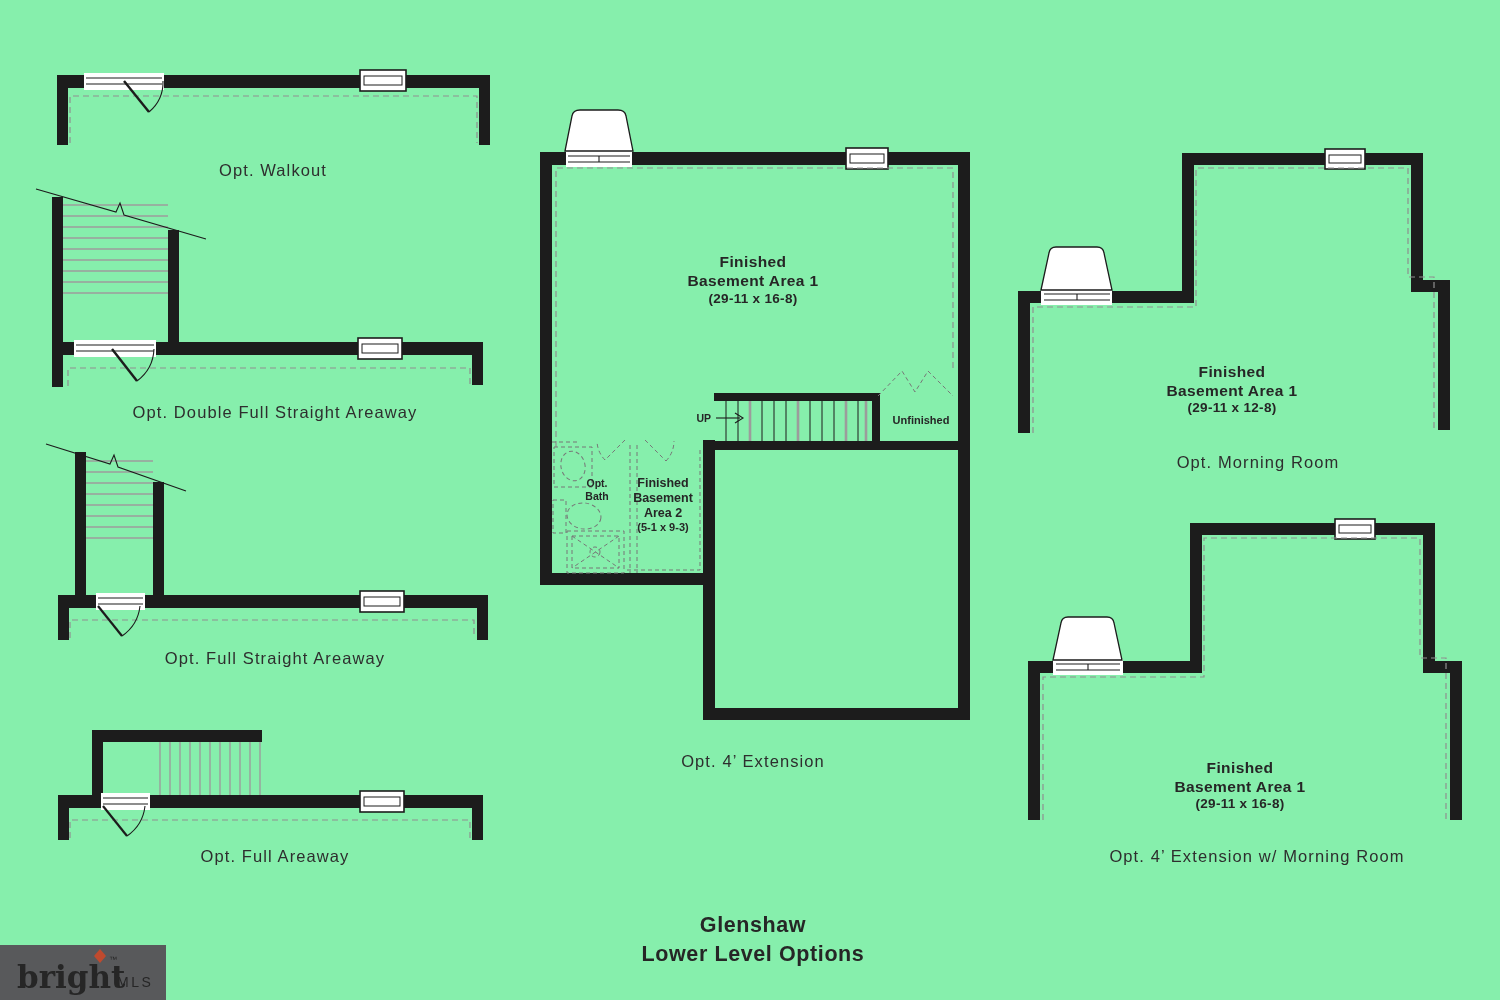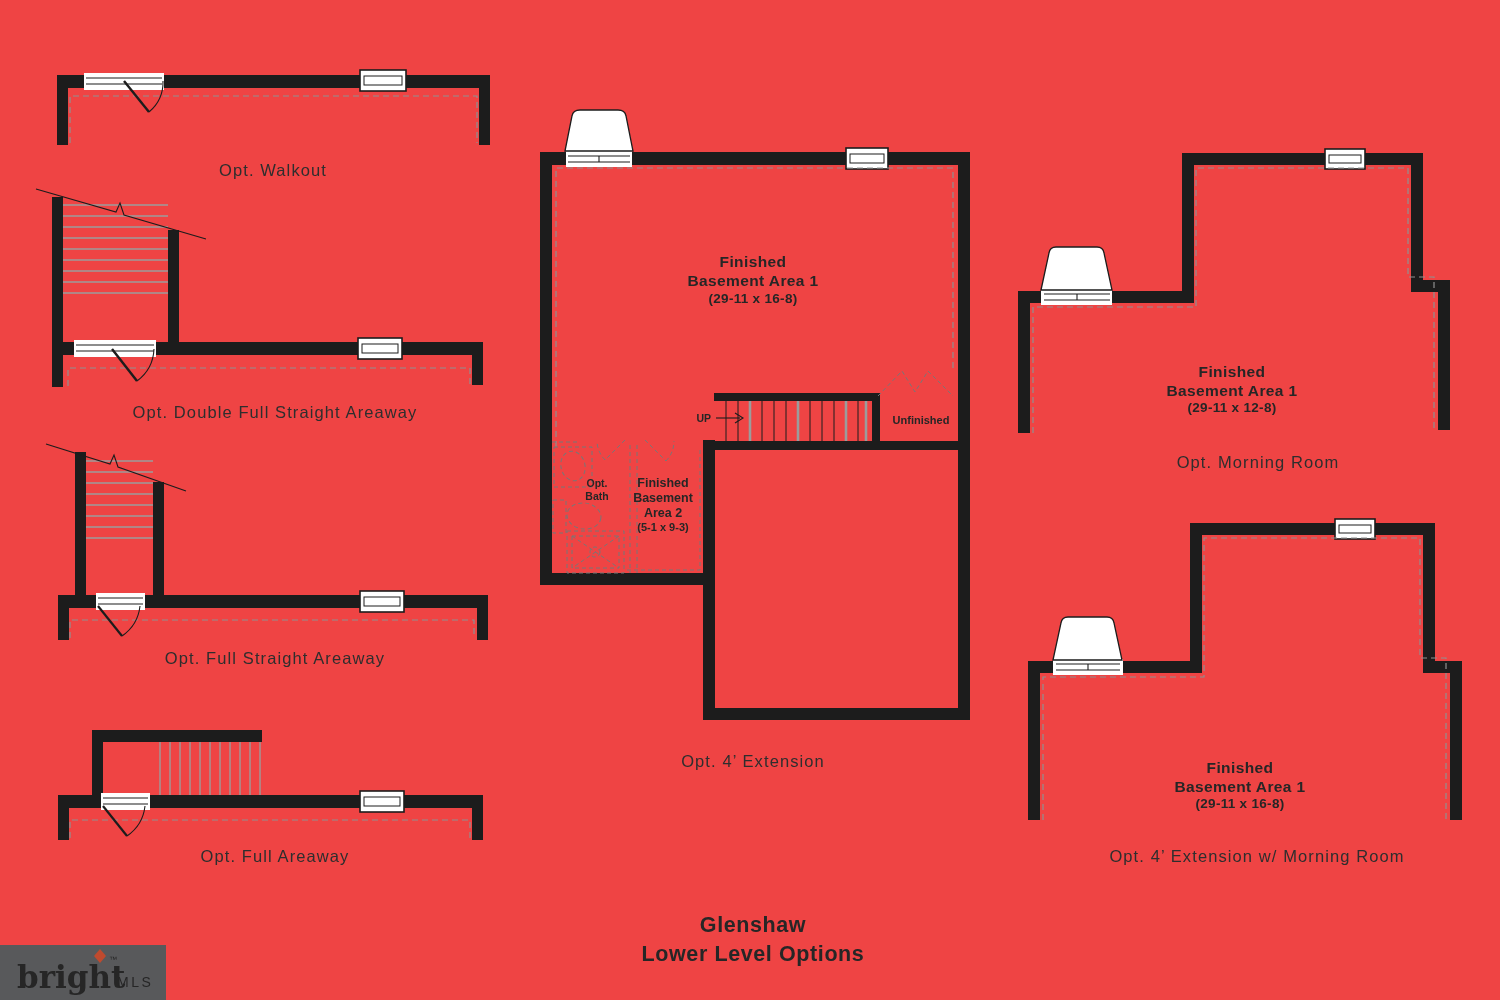--- a/index.html
+++ b/index.html
@@ -1,16 +1,16 @@
 <!DOCTYPE html>
 <html><head>
 <meta charset="utf-8">
 <style>
   html,body{margin:0;padding:0;background:#ffffff;}
-  .sheet{position:relative;width:1500px;height:1000px;background:#ef4444;overflow:hidden;
+  .sheet{position:relative;width:1500px;height:1000px;background:#86efac;overflow:hidden;
          font-family:"Liberation Sans", sans-serif;}
   svg text{font-family:"Liberation Sans", sans-serif;fill:#262626;}
   .room-t{font-weight:bold;font-size:15.5px;letter-spacing:.4px;}
   .room-d{font-weight:bold;font-size:13.5px;letter-spacing:.3px;}
   .plan-label{font-size:16.5px;font-weight:normal;letter-spacing:1.1px;fill:#2e2e2e;}
   .small-b{font-weight:bold;font-size:10.5px;}
   .wall{fill:#1c1c1c;}
   .dash{stroke:#8f8f8f;stroke-width:1.2;fill:none;stroke-dasharray:6 4;}
   .dash2{stroke:#777;stroke-width:1;fill:none;stroke-dasharray:4 3;}
   .thin{stroke:#1c1c1c;stroke-width:1.1;fill:none;}

